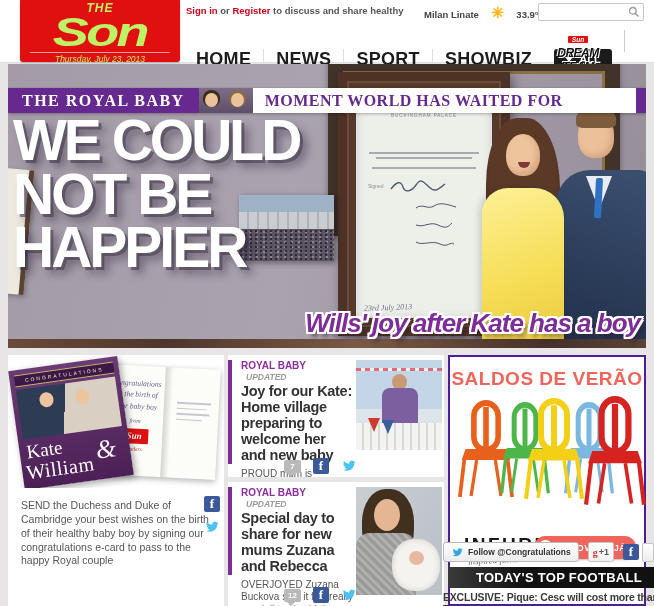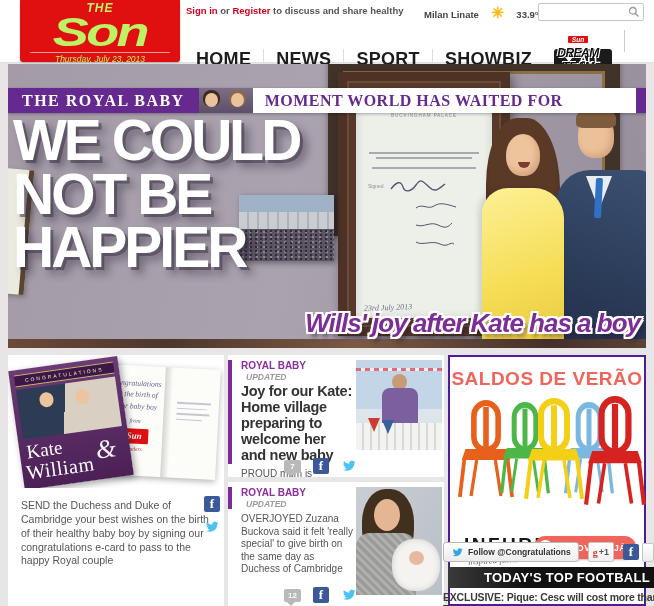--- a/index.html
+++ b/index.html
@@ -149,21 +149,21 @@
   
   .socialrow{position:absolute;left:443px;top:541px;height:22px;display:flex;align-items:center;gap:9px;}
   .followbtn{height:20px;border:1px solid #b9b9b9;border-radius:3px;background:linear-gradient(#fff,#ececec);display:flex;align-items:center;gap:4px;padding:0 7px;cursor:pointer;box-sizing:border-box;}
   .followbtn .twicon{width:13px;height:11px;color:#35a6de;}
   .followbtn span{font-size:8.5px;font-weight:bold;color:#333;white-space:nowrap;}
   .plusbtn{height:18px;border:1px solid #c6c6c6;border-radius:2px;background:linear-gradient(#fff,#f0f0f0);display:flex;align-items:center;padding:0 4px;cursor:pointer;}
   .plusbtn .g{color:#d0382e;font-weight:900;font-size:10px;font-family:"Liberation Serif",serif;}
   .plusbtn .p1{color:#555;font-weight:bold;font-size:9px;margin-left:1px;}
   .likewrap{display:flex;align-items:center;gap:3px;}
   .likebtn{height:17px;border:1px solid #c6c6c6;border-radius:2px;background:linear-gradient(#fff,#ededed);display:flex;align-items:center;gap:3px;padding:0 5px;cursor:pointer;}
-  .blackbar{position:absolute;left:448px;top:567px;width:206px;height:21px;background:linear-gradient(90deg,#3a3a3a,#111 38%);color:#fff;font-size:13px;font-weight:900;letter-spacing:.3px;text-align:right;line-height:21px;padding-right:4px;box-sizing:border-box;}
+  .blackbar{position:absolute;left:448px;top:567px;width:206px;height:21px;background:linear-gradient(90deg,#3a3a3a,#111 38%);color:#fff;font-size:13px;font-weight:900;letter-spacing:.3px;text-align:right;line-height:21px;padding-right:12px;box-sizing:border-box;}
   .foot-h1{position:absolute;left:443px;top:591px;width:211px;font-size:10.5px;font-weight:900;color:#3a3a3a;letter-spacing:-.2px;white-space:nowrap;}
   .foot-h2{position:absolute;left:443px;top:603px;width:211px;font-size:10.5px;font-weight:900;color:#3a3a3a;white-space:nowrap;}
 </style>
 </head>
 <body>
 
 <div class="page">
 
   <div class="tophead">
     <div class="logo">
@@ -361,20 +361,21 @@
   </div>
 
   <div class="col midcard2">
     <div class="midstory">
       <div class="txt" style="margin-left:0;">
         <div class="lede">
           <div class="kickrow">
             <span>ROYAL BABY</span>
             <span class="updated">UPDATED</span>
           </div>
+          <div class="headline-md" style="width:118px;">Special day to share for new mums Zuzana and Rebecca</div>
         </div>
         <div class="body-sm" style="width:126px;padding-left:13px;box-sizing:border-box;">OVERJOYED Zuzana Buckova said it felt 'really special' to give birth on the same day as Duchess of Cambridge</div>
       </div>
       <div class="midphoto ph2">
         <div class="mum-hair"></div>
         <div class="mum-face"></div>
         <div class="mum-top"></div>
         <div class="baby"></div>
         <div class="baby-face"></div>
       </div>

